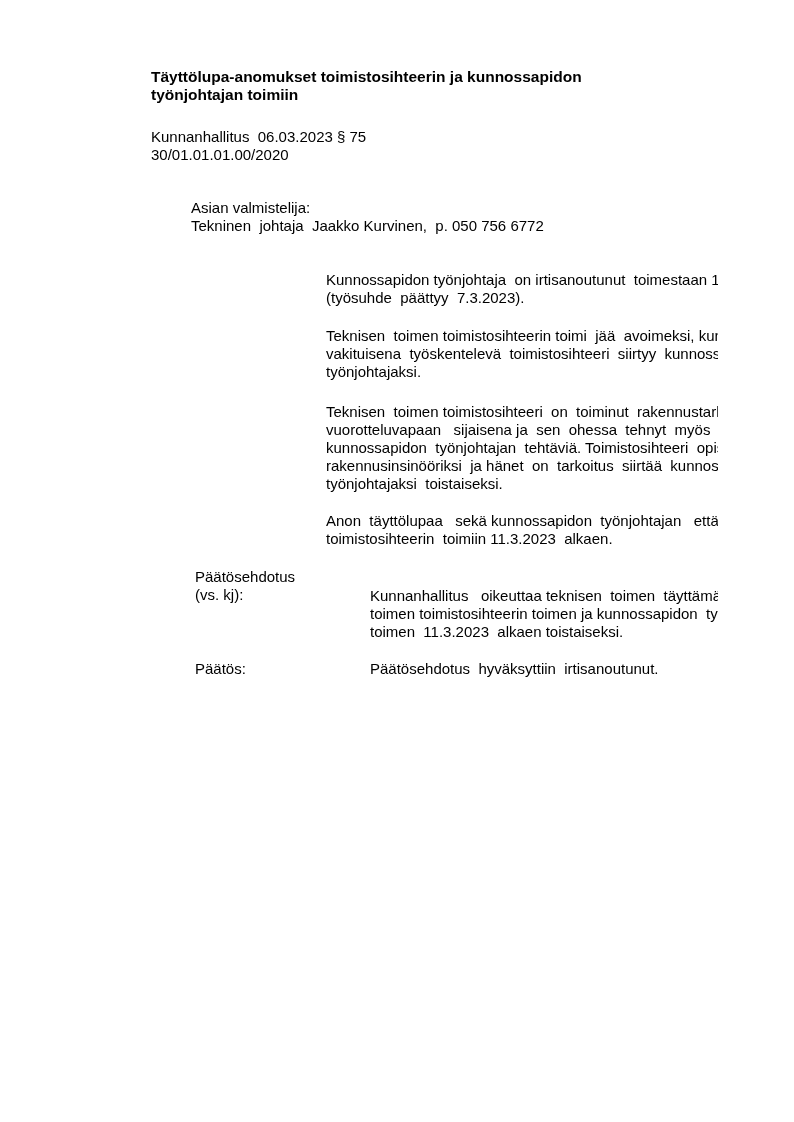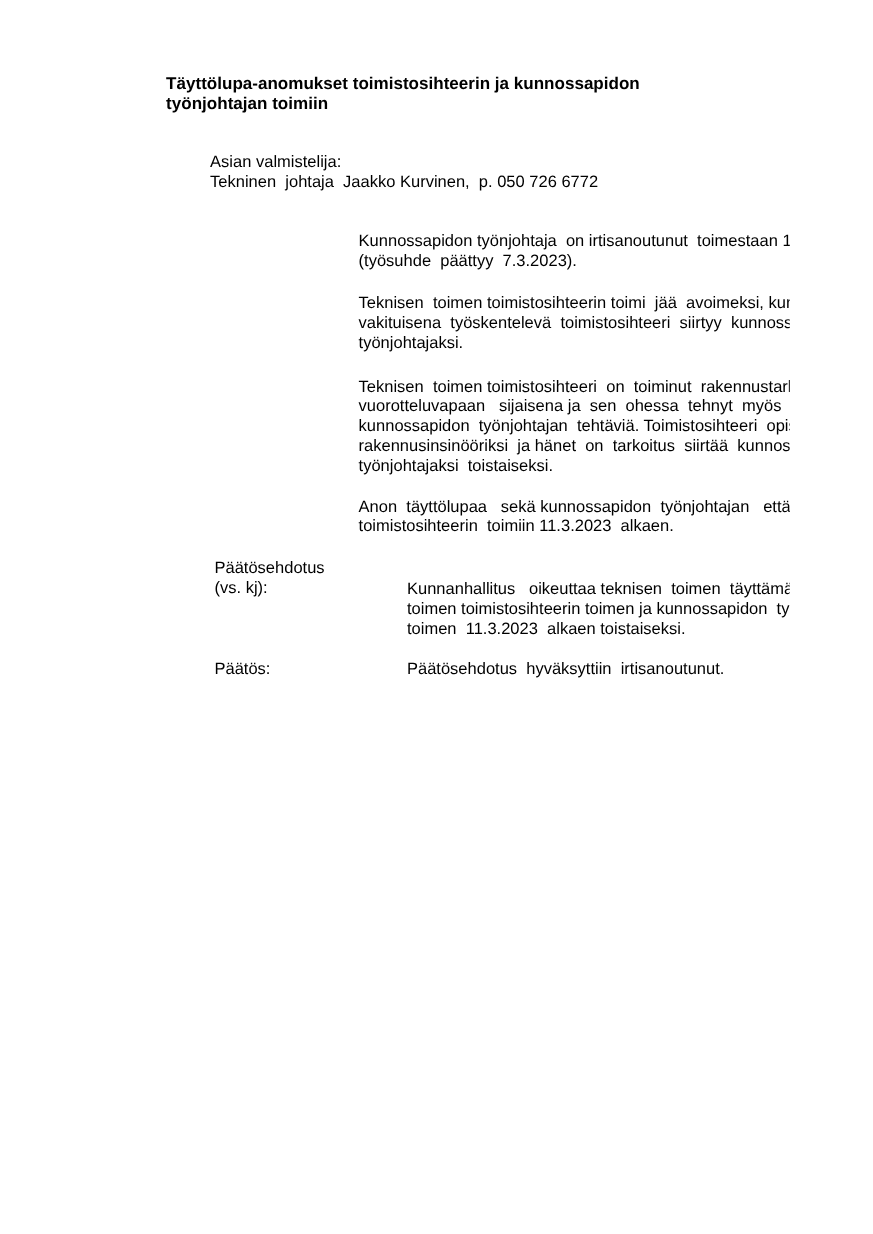--- a/index.html
+++ b/index.html
@@ -41,24 +41,28 @@
   .row-proposal .row-body { padding-top: 19px; }
   .row-decision { margin-top: 19px; }
 </style>
 </head>
 <body>
 
 <div class="page">
 
   <div class="title">Täyttölupa-anomukset toimistosihteerin ja kunnossapidon työnjohtajan toimiin</div>
 
+  <div class="meta">
+    <div class="prewrap">Kunnanhallitus  06.03.2023 § 75</div>
+    <div>30/01.01.01.00/2020</div>
+  </div>
 
   <div class="indent preparer">
     <div>Asian valmistelija:</div>
-    <div class="prewrap">Tekninen  johtaja  Jaakko Kurvinen,  p. 050 726 6772</div>
+    <div class="prewrap">Tekninen  johtaja  Jaakko Kurvinen,  p. 050 756 6772</div>
   </div>
 
   <div class="indent para-1 prewrap">Kunnossapidon työnjohtaja  on irtisanoutunut  toimestaan 15.2.2023
 (työsuhde  päättyy  7.3.2023).</div>
 
   <div class="indent para-3 prewrap">Teknisen  toimen toimistosihteerin toimi  jää  avoimeksi, kun  toimessa
 vakituisena  työskentelevä  toimistosihteeri  siirtyy  kunnossapidon
 työnjohtajaksi.</div>
 
   <div class="indent para-2 prewrap">Teknisen  toimen toimistosihteeri  on  toiminut  rakennustarkastajan

